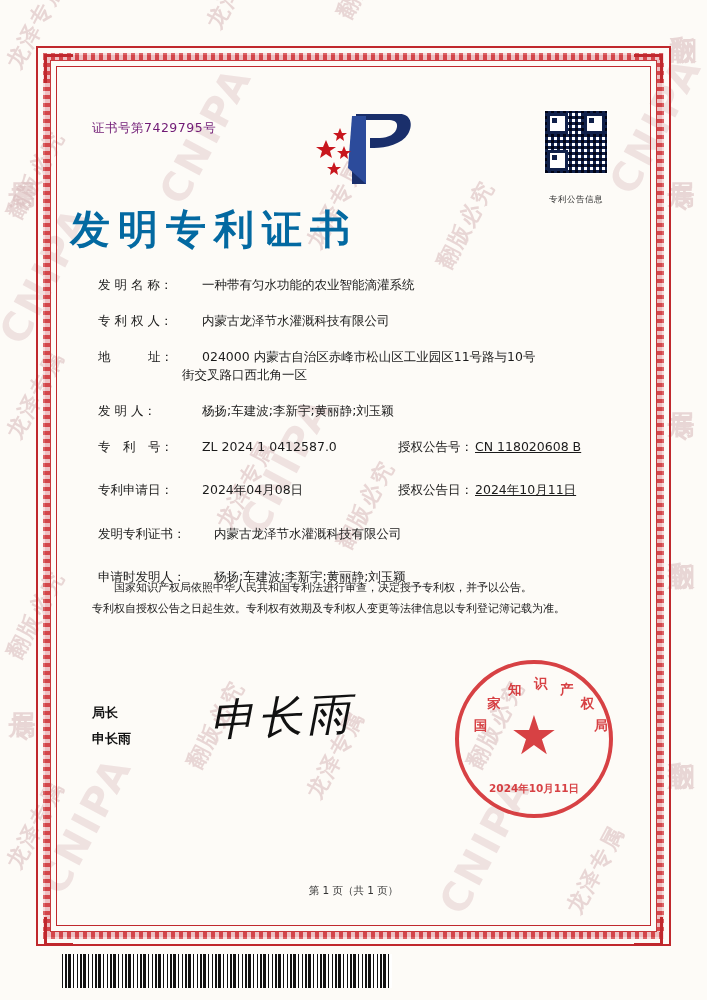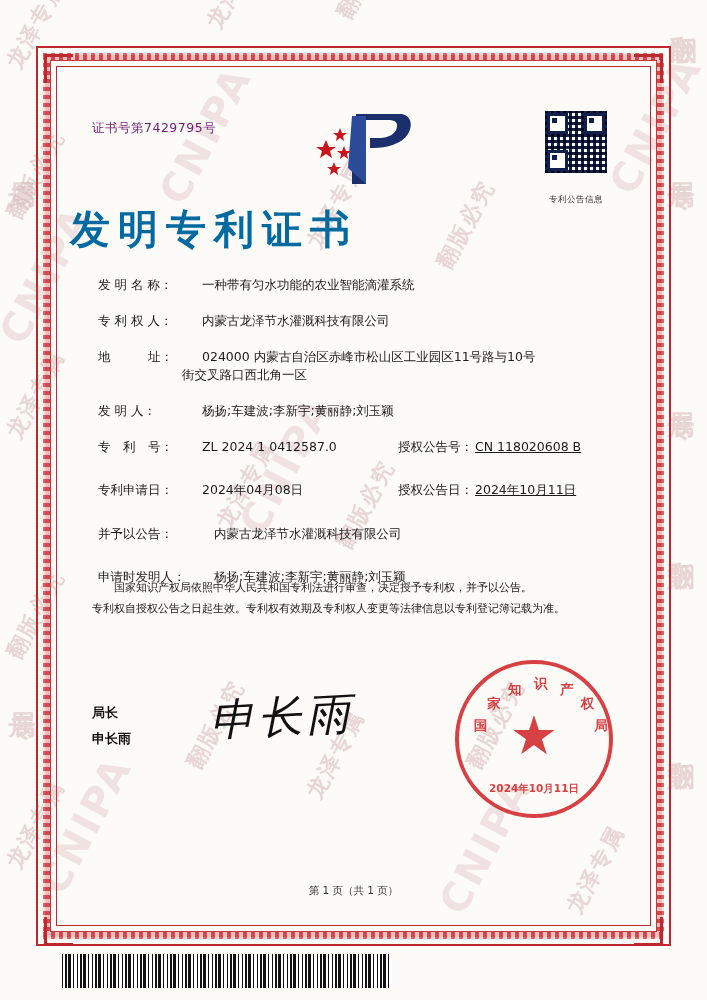--- a/index.html
+++ b/index.html
@@ -400,21 +400,21 @@
       </div>
 
       <div class="row" style="margin-bottom:26px;">
         <span class="lbl">专利申请日：</span><span class="val">2024年04月08日</span>
         <span class="col-right">
           <span class="lbl">授权公告日：</span><span class="val2">2024年10月11日</span>
         </span>
       </div>
 
       <div class="row" style="margin-bottom:24px;">
-        <span class="lbl" style="width:116px;">并予以公告：</span><span class="val">内蒙古龙泽节水灌溉科技有限公司</span>
+        <span class="lbl" style="width:116px;">发明专利证书：</span><span class="val">内蒙古龙泽节水灌溉科技有限公司</span>
       </div>
 
       <div class="row">
         <span class="lbl" style="width:116px;">申请时发明人：</span><span class="val">杨扬;车建波;李新宇;黄丽静;刘玉颖</span>
       </div>
     </div>
 
     <div class="statement">
       <p class="ind">国家知识产权局依照中华人民共和国专利法进行审查，决定授予专利权，并予以公告。</p>
       <p>专利权自授权公告之日起生效。专利权有效期及专利权人变更等法律信息以专利登记簿记载为准。</p>

